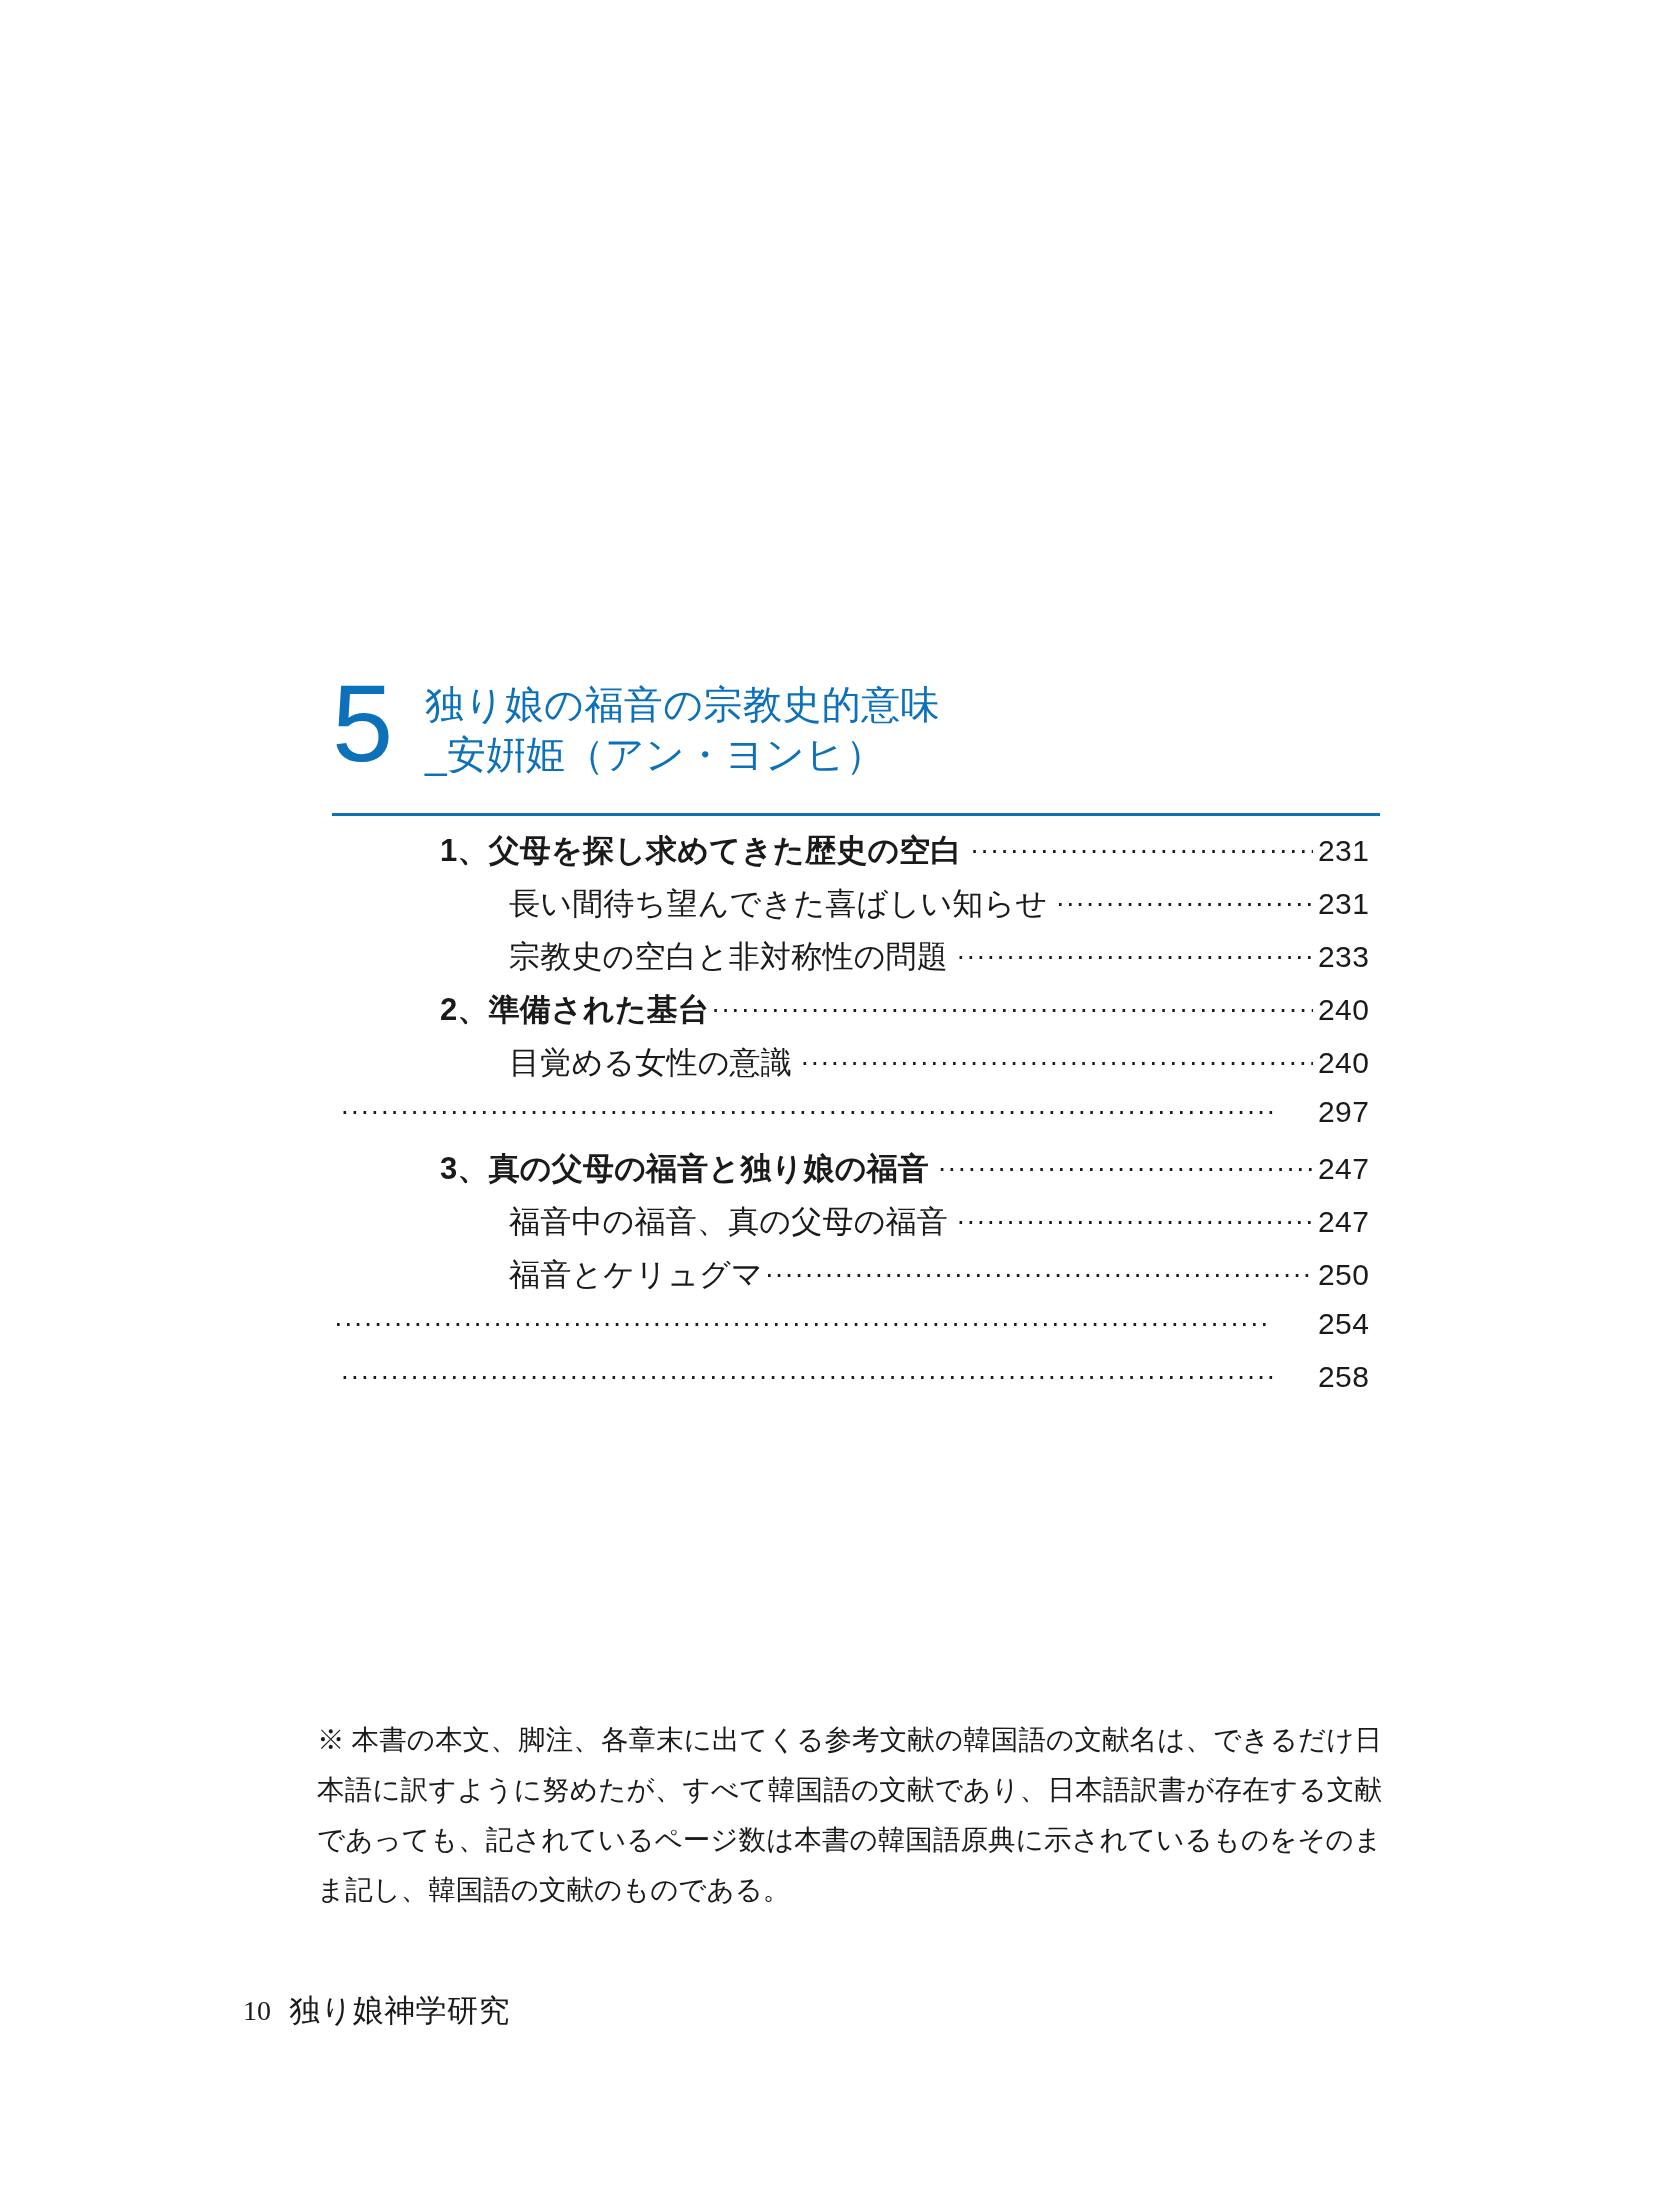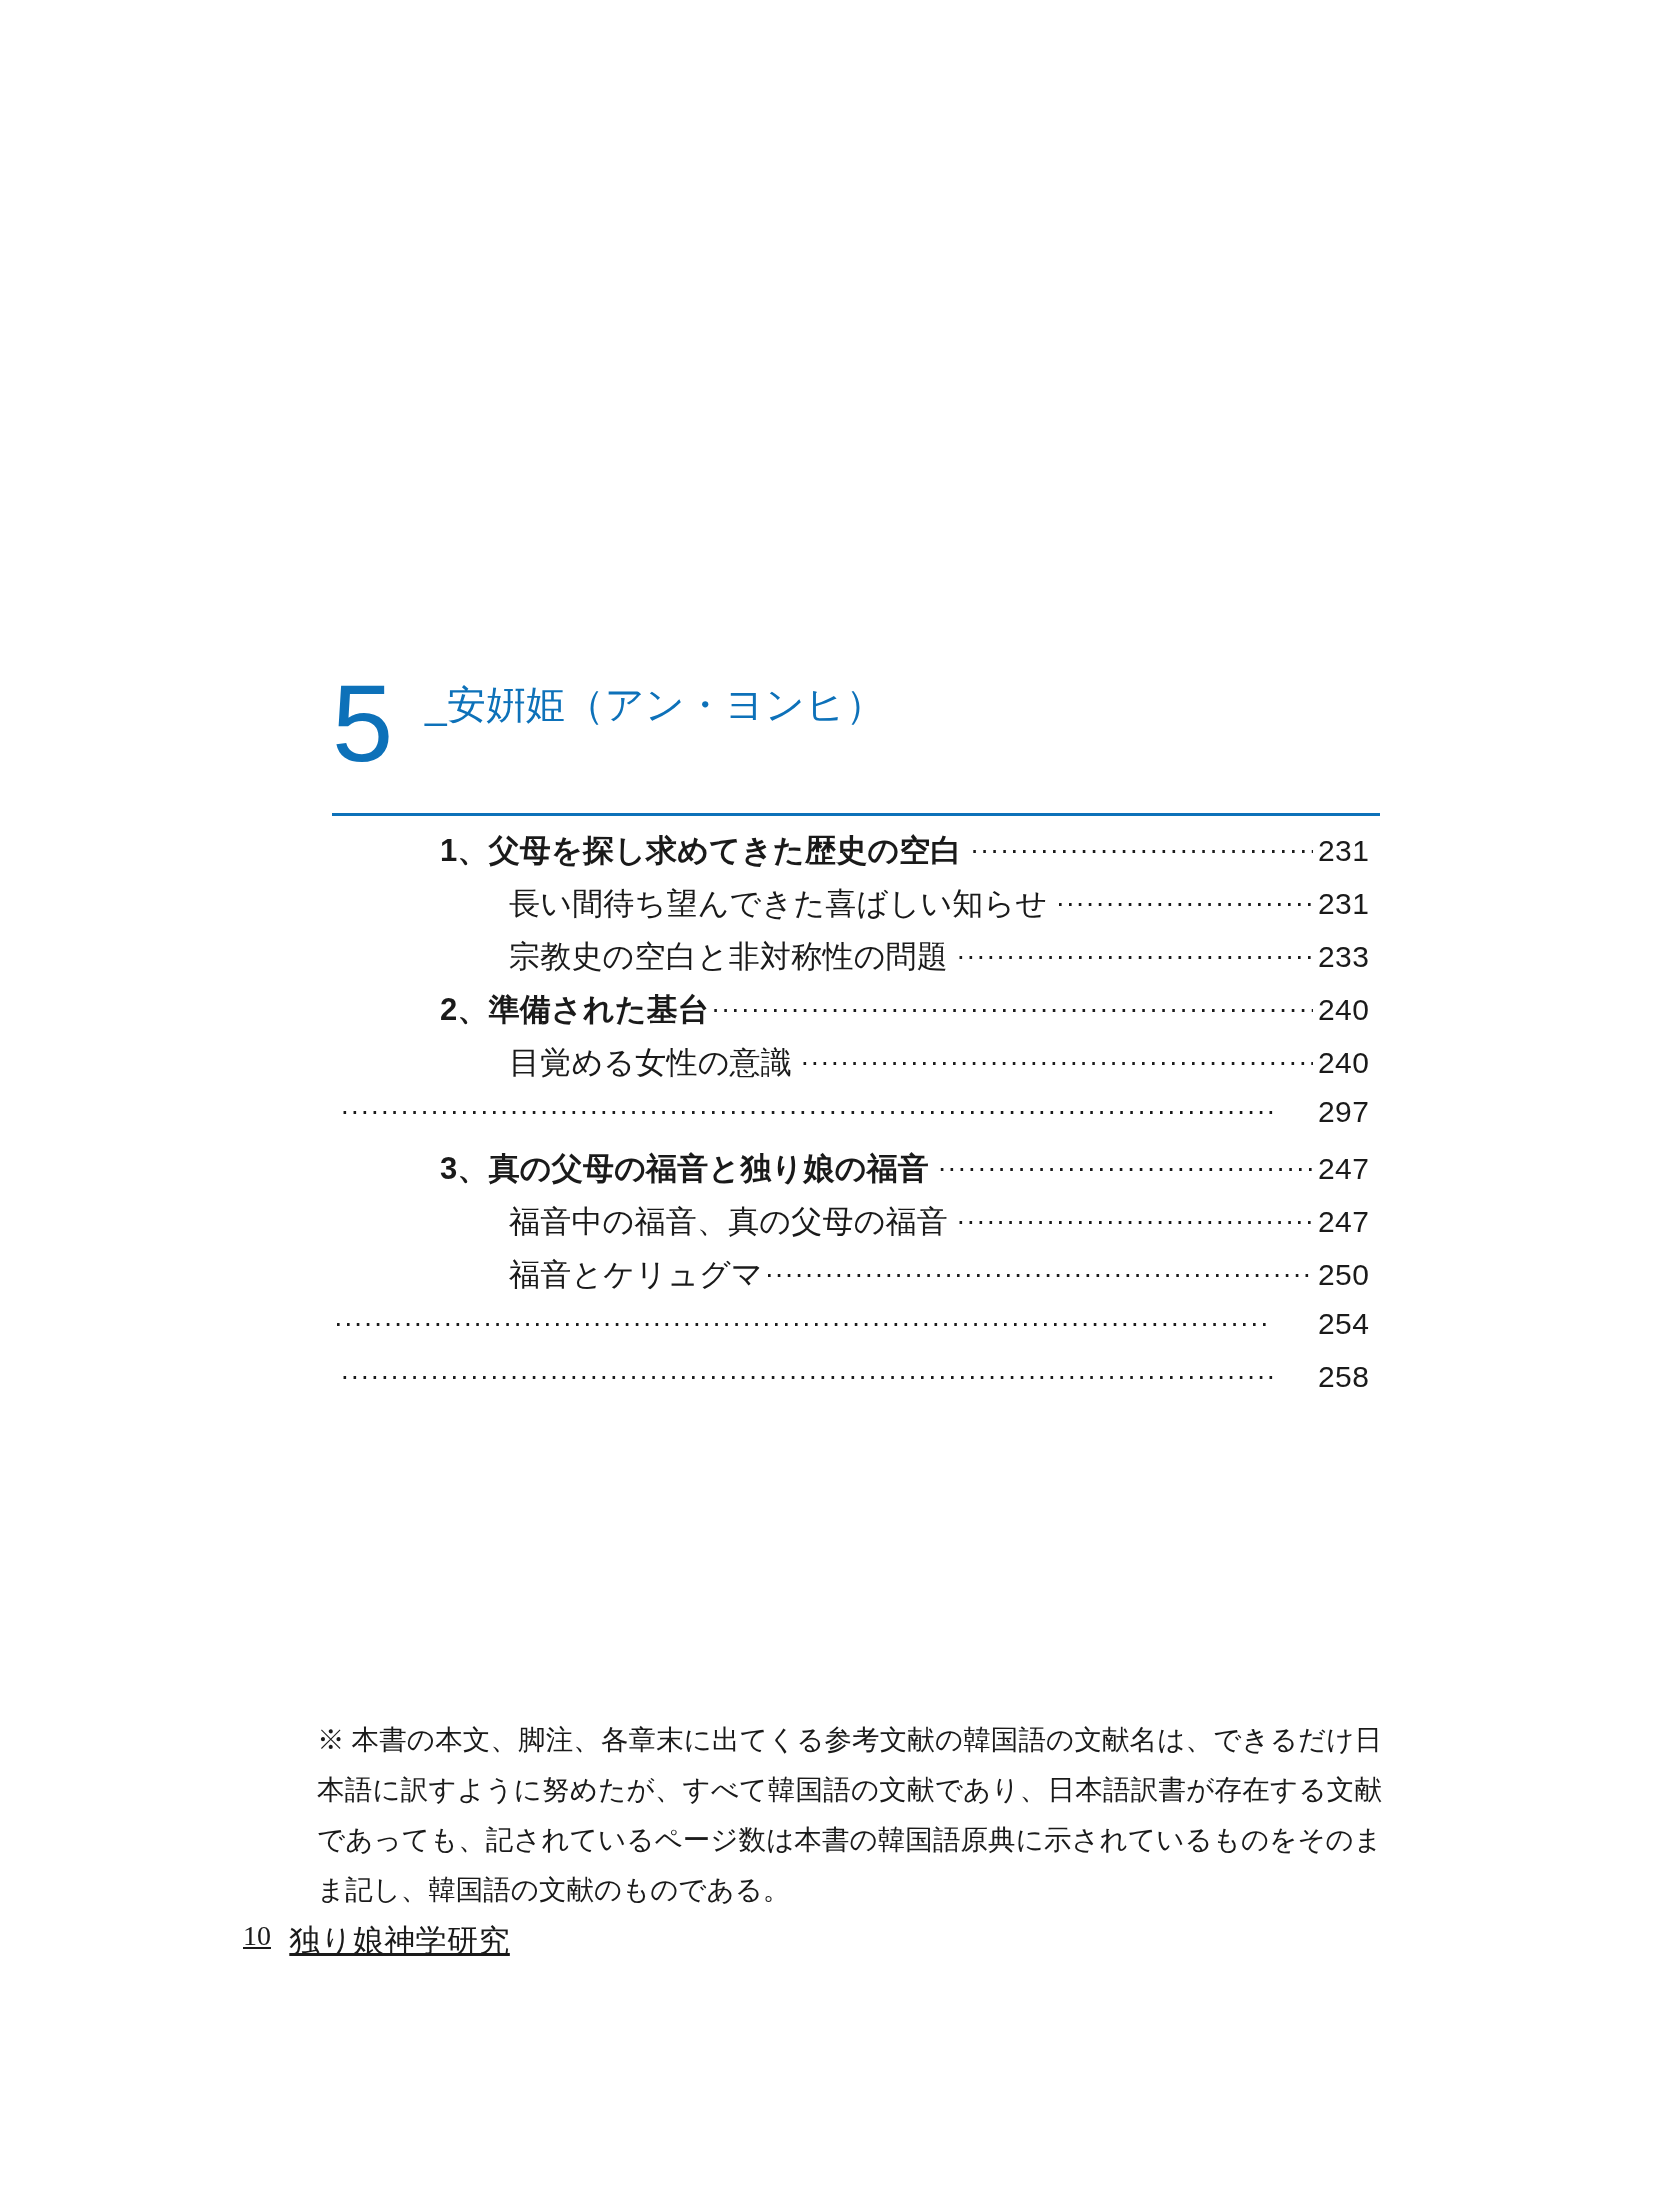--- a/index.html
+++ b/index.html
@@ -116,25 +116,24 @@
     line-height: 1.82;
     color: #1a1a1a;
     text-align: justify;
     text-justify: inter-character;
   }
 
   
   .footer {
     position: absolute;
     left: 243px;
-    top: 1920px;
+    top: 1990px;
     display: flex;
-    align-items: flex-start;
-    color: #1a1a1a;
-    text-decoration: underline;
+    align-items: center;
+    color: #1a1a1a;
   }
 
   .footer-page-number {
     font-family: "Liberation Serif", serif;
     font-size: 28px;
     margin-right: 18.3px;
   }
 
   .footer-book-title {
     font-family: "Liberation Sans", sans-serif;
@@ -143,20 +142,21 @@
   }
 </style>
 </head>
 <body>
 
 <div class="page">
 
   <div class="chapter-head">
     <div class="chapter-number">5</div>
     <div class="chapter-titles">
+      <div class="chapter-title-line">独り娘の福音の宗教史的意味</div>
       <div class="chapter-title-line">_安姸姫（アン・ヨンヒ）</div>
     </div>
   </div>
 
   <div class="chapter-rule"></div>
 
   <div class="toc">
       <div class="toc-row level-1">
         <span class="toc-label">1、父母を探し求めてきた歴史の空白</span>
         <span class="toc-dots">······························································································</span>

